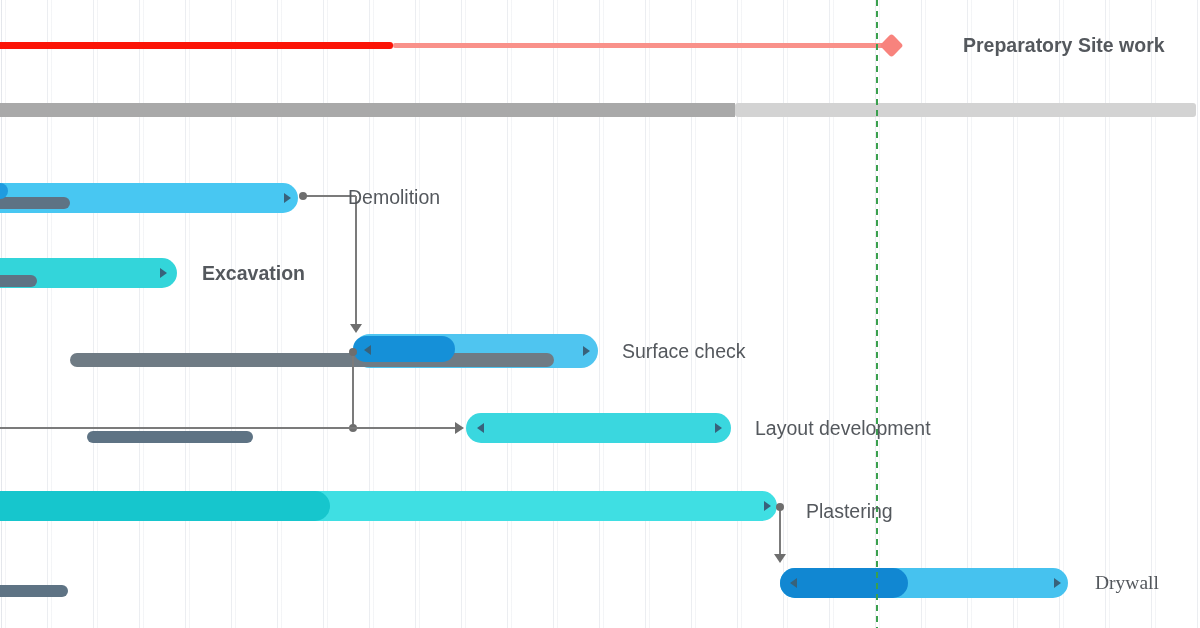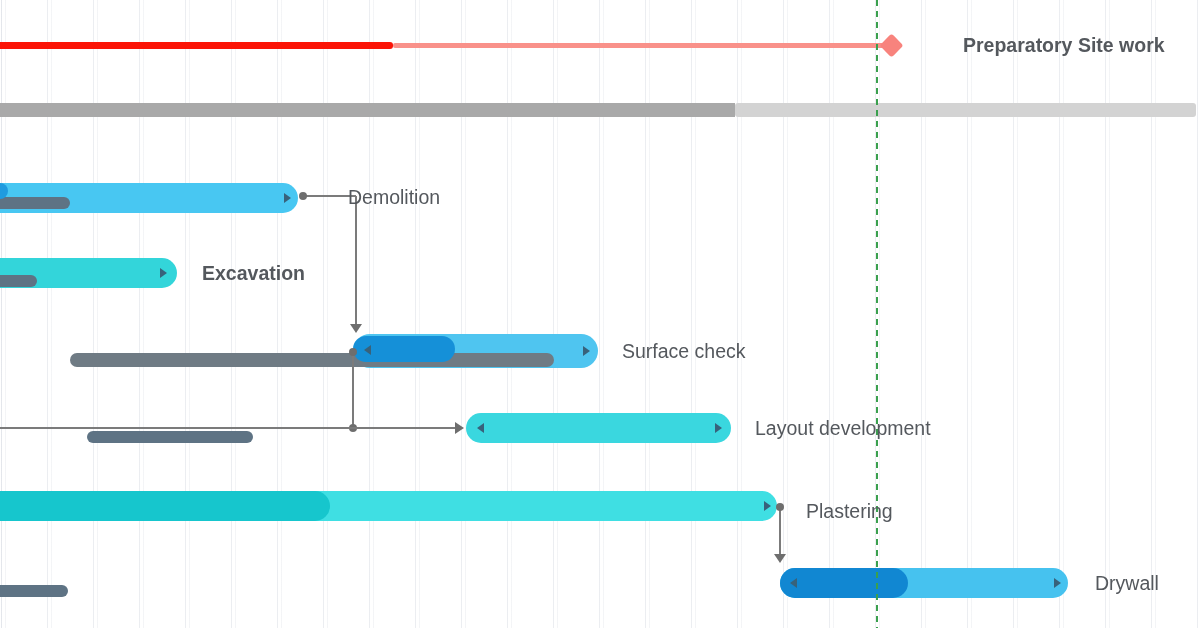--- a/index.html
+++ b/index.html
@@ -67,14 +67,14 @@
     <div style="position: absolute; width: 0px; height: 0px; border-style: solid; border-color: transparent transparent transparent rgb(110, 110, 110); border-width: 6px 0px 6px 9px; left: 455px; top: 422px;"></div>
     <div style="position: absolute; left: 779px; top: 508px; width: 2px; height: 48px; background: rgb(123, 123, 123);"></div>
     <div style="position: absolute; left: 776px; top: 503px; width: 8px; height: 8px; border-radius: 50%; background: rgb(110, 110, 110);"></div>
     <div style="position: absolute; width: 0px; height: 0px; border-style: solid; border-color: rgb(110, 110, 110) transparent transparent; border-width: 9px 6px 0px; left: 774px; top: 554px;"></div>
     <div class="task-label" style="position: absolute; left: 963px; top: 32px; font-weight: bold;">Preparatory Site work</div>
     <div class="task-label" style="position: absolute; left: 325px; top: 184px; padding-left: 23px;">Demolition</div>
     <div class="task-label" style="position: absolute; left: 202px; top: 260px; font-weight: bold;">Excavation</div>
     <div class="task-label" style="position: absolute; left: 755px; top: 415px;">Layout development</div>
     <div class="task-label" style="position: absolute; left: 622px; top: 338px;">Surface check</div>
     <div class="task-label" style="position: absolute; left: 806px; top: 466px; margin-top: 32px;">Plastering</div>
-    <div class="task-label" style="position: absolute; left: 1095px; top: 570px;">Drywall</div>
+    <div class="task-label" style="position: absolute; left: 1095px; top: 570px; font-family: Liberation Serif, serif;">Drywall</div>
   </div>
 
 </body></html>

